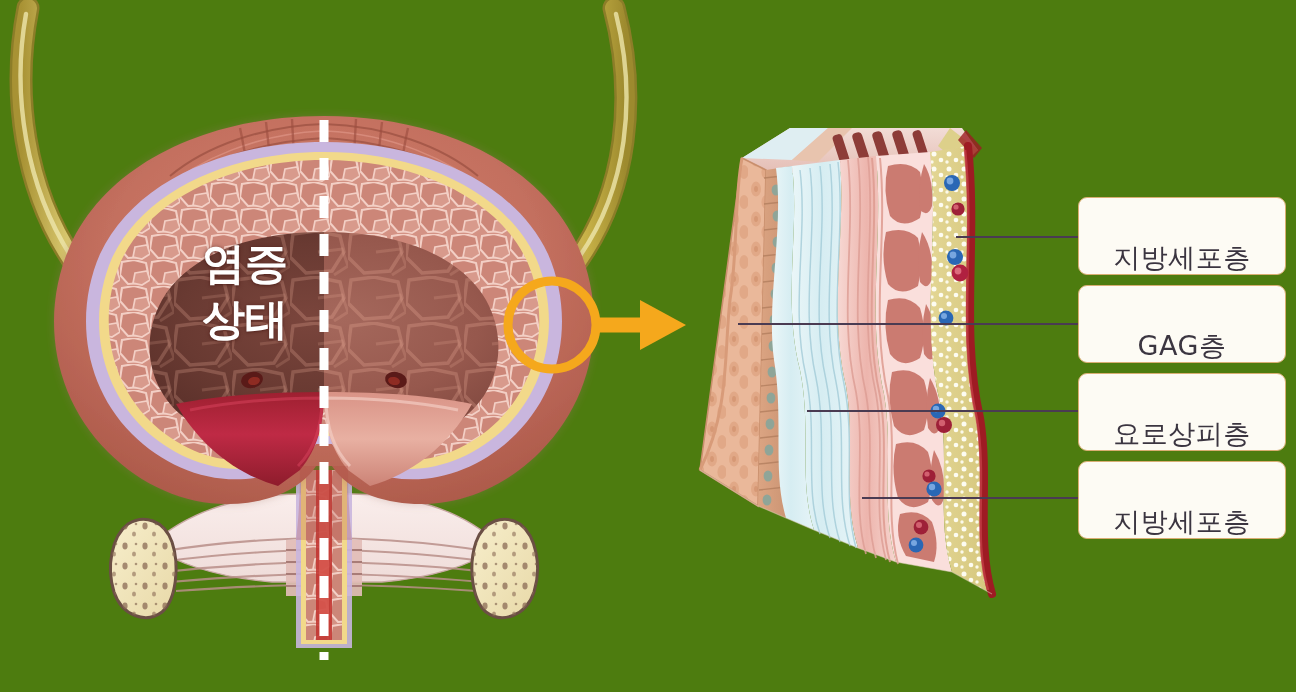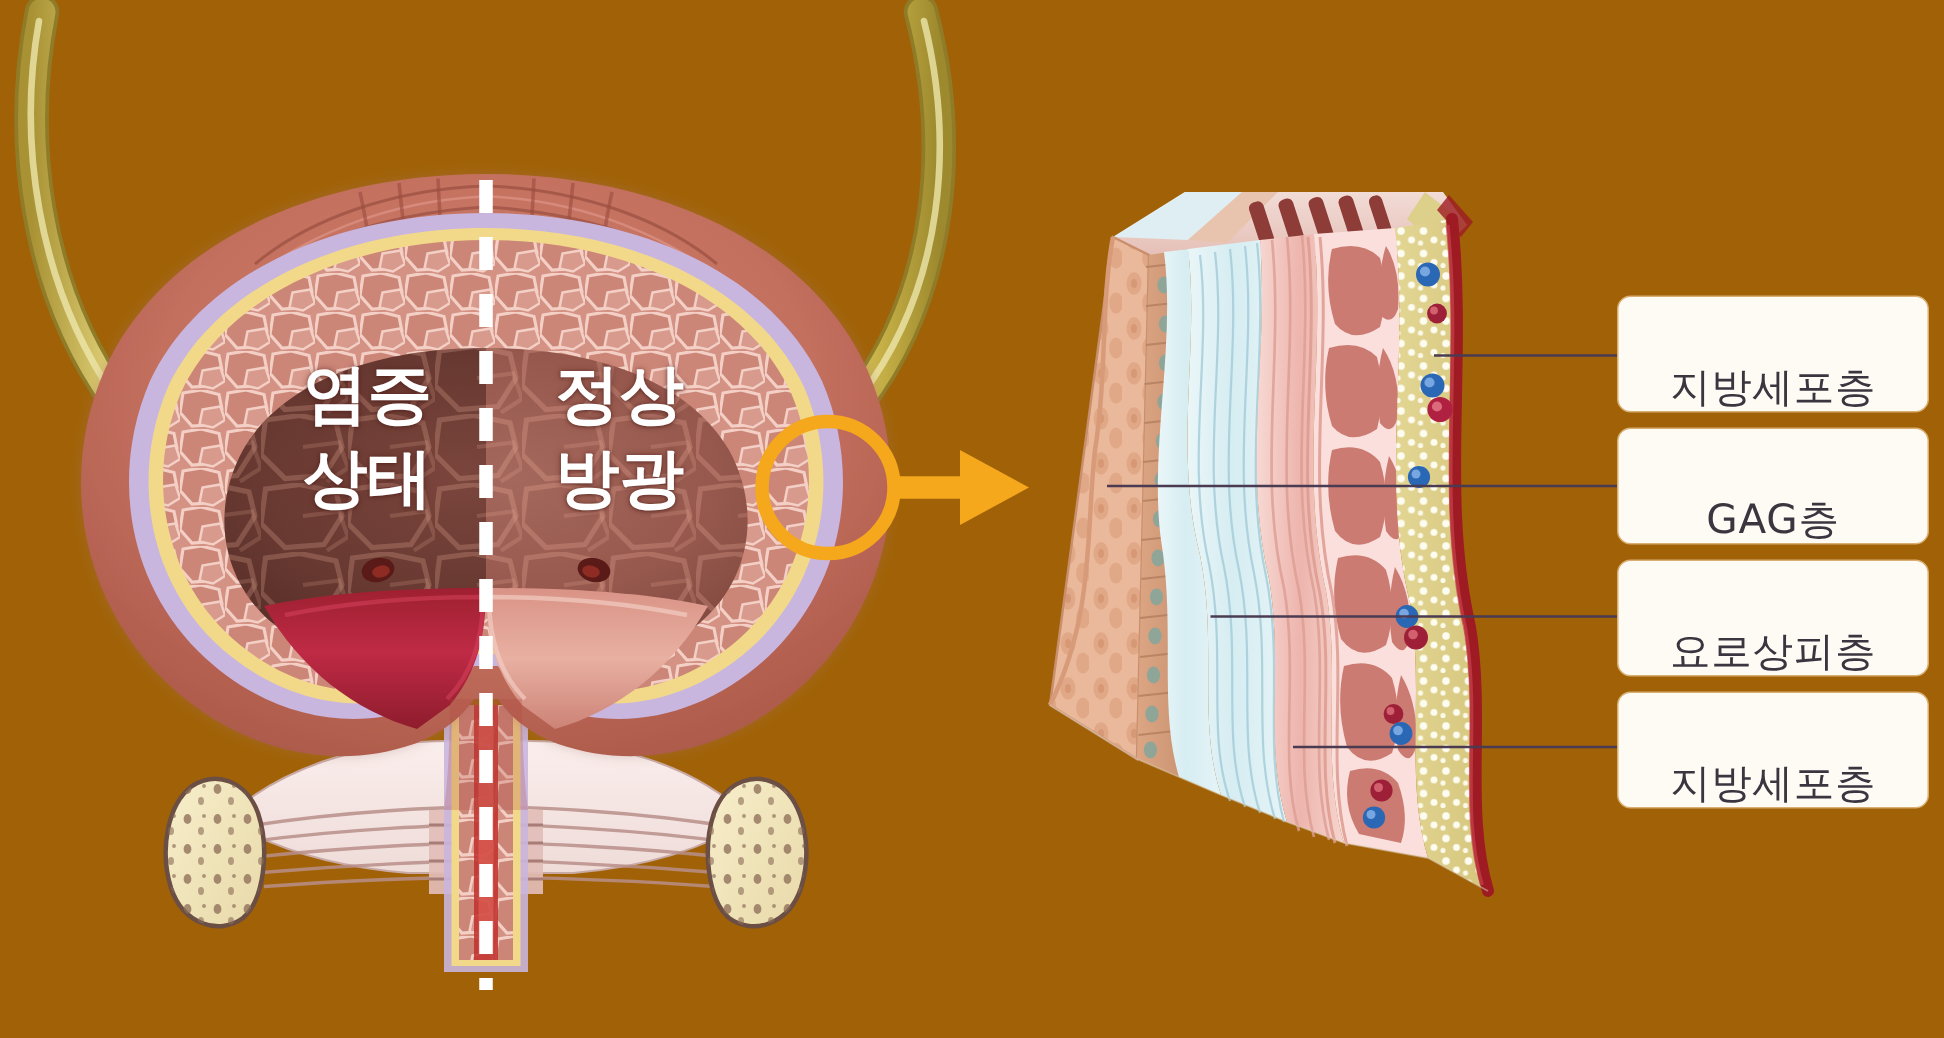--- a/index.html
+++ b/index.html
@@ -1,19 +1,19 @@
 <!DOCTYPE html>
 <html><head>
 <meta charset="utf-8">
 <title>Bladder Anatomy Diagram</title>
 <style>
   html,body{margin:0;padding:0;background:#ffffff;}
   body{width:1296px;height:692px;overflow:hidden;
        font-family:"Liberation Sans","DejaVu Sans",sans-serif;}
-  #stage{position:relative;width:1296px;height:692px;background:#a16207;}
+  #stage{position:relative;width:1296px;height:692px;background:#4d7c0f;}
   svg.layer{position:absolute;left:0;top:0;width:1296px;height:692px;}
 
   .lbl-box{
     position:absolute;
     background:#fdfbf4;
     border:1.6px solid #d9ae72;
     border-radius:9px;
     display:flex;align-items:center;justify-content:center;
     box-sizing:border-box;
   }
@@ -498,22 +498,20 @@
     <g id="leader-lines" stroke="#4a3b52" stroke-width="1.8" fill="none">
         <line x1="956" y1="237" x2="1078" y2="237"></line>
         <line x1="738" y1="324" x2="1078" y2="324"></line>
         <line x1="807" y1="411" x2="1078" y2="411"></line>
         <line x1="862" y1="498" x2="1078" y2="498"></line>
       </g>
   </svg>
 
   <div class="bladder-text" style="left:170px;top:236px;width:150px;">염증
 상태</div>
-  <div class="bladder-text" style="left:338px;top:236px;width:150px;">정상
-방광</div>
 
   <div class="lbl-box" style="left:1078px;top:197px;width:208px;height:78px;">
     <span class="lbl-text">지방세포층</span>
   </div>
   <div class="lbl-box" style="left:1078px;top:285px;width:208px;height:78px;text-align:center;">
     <span class="lbl-text">GAG층</span>
   </div>
   <div class="lbl-box" style="left:1078px;top:373px;width:208px;height:78px;align-items:center;">
     <span class="lbl-text">요로상피층</span>
   </div>

